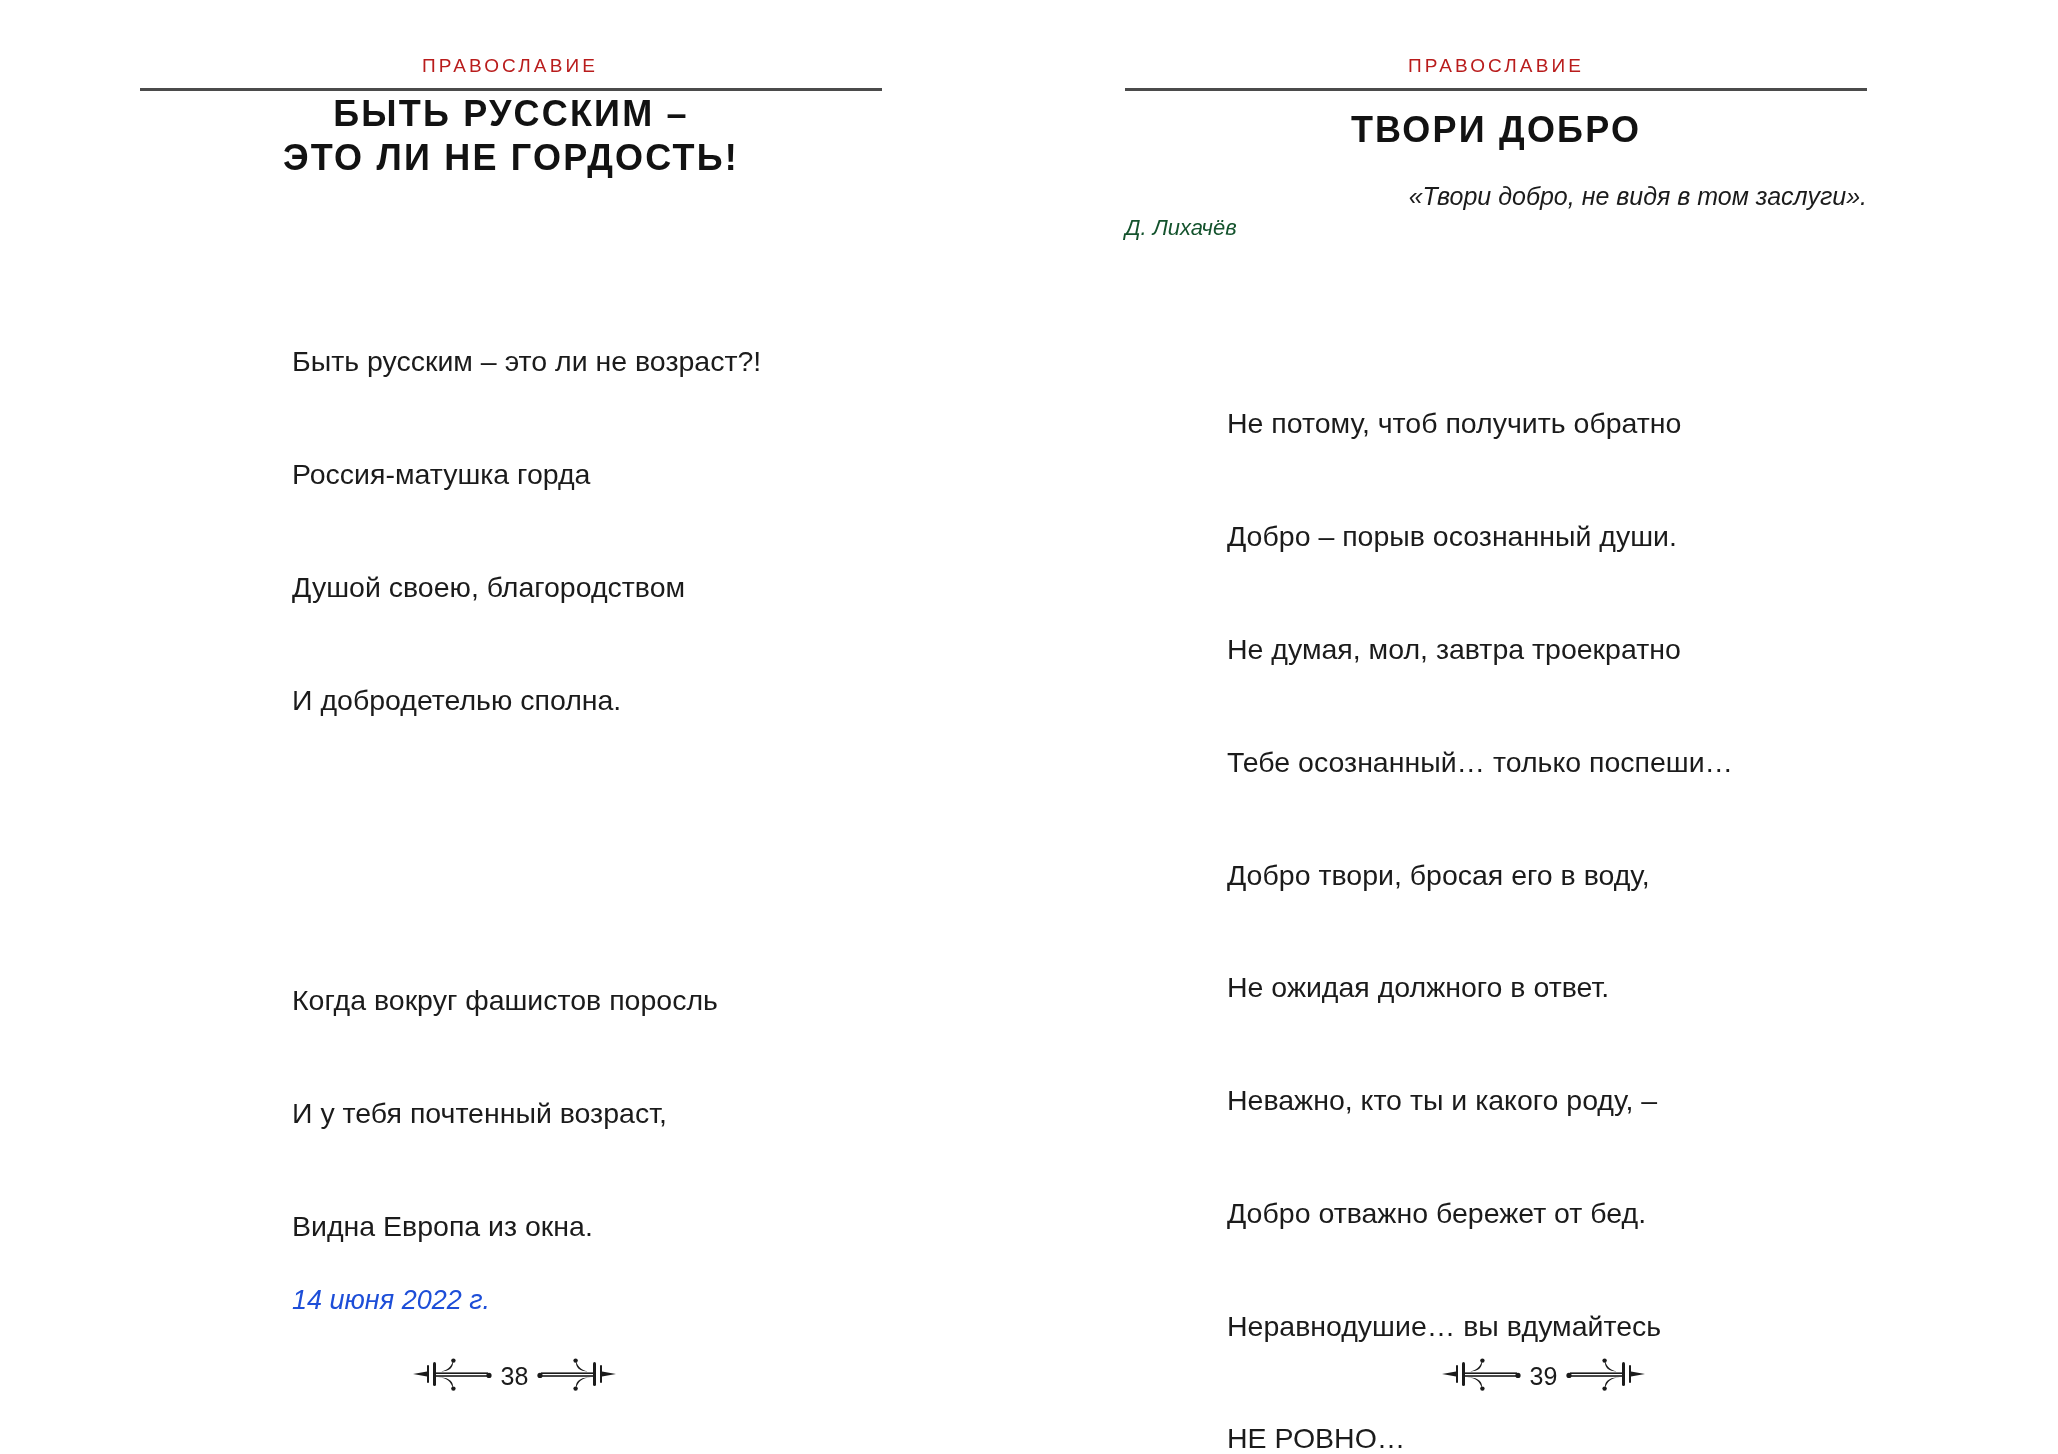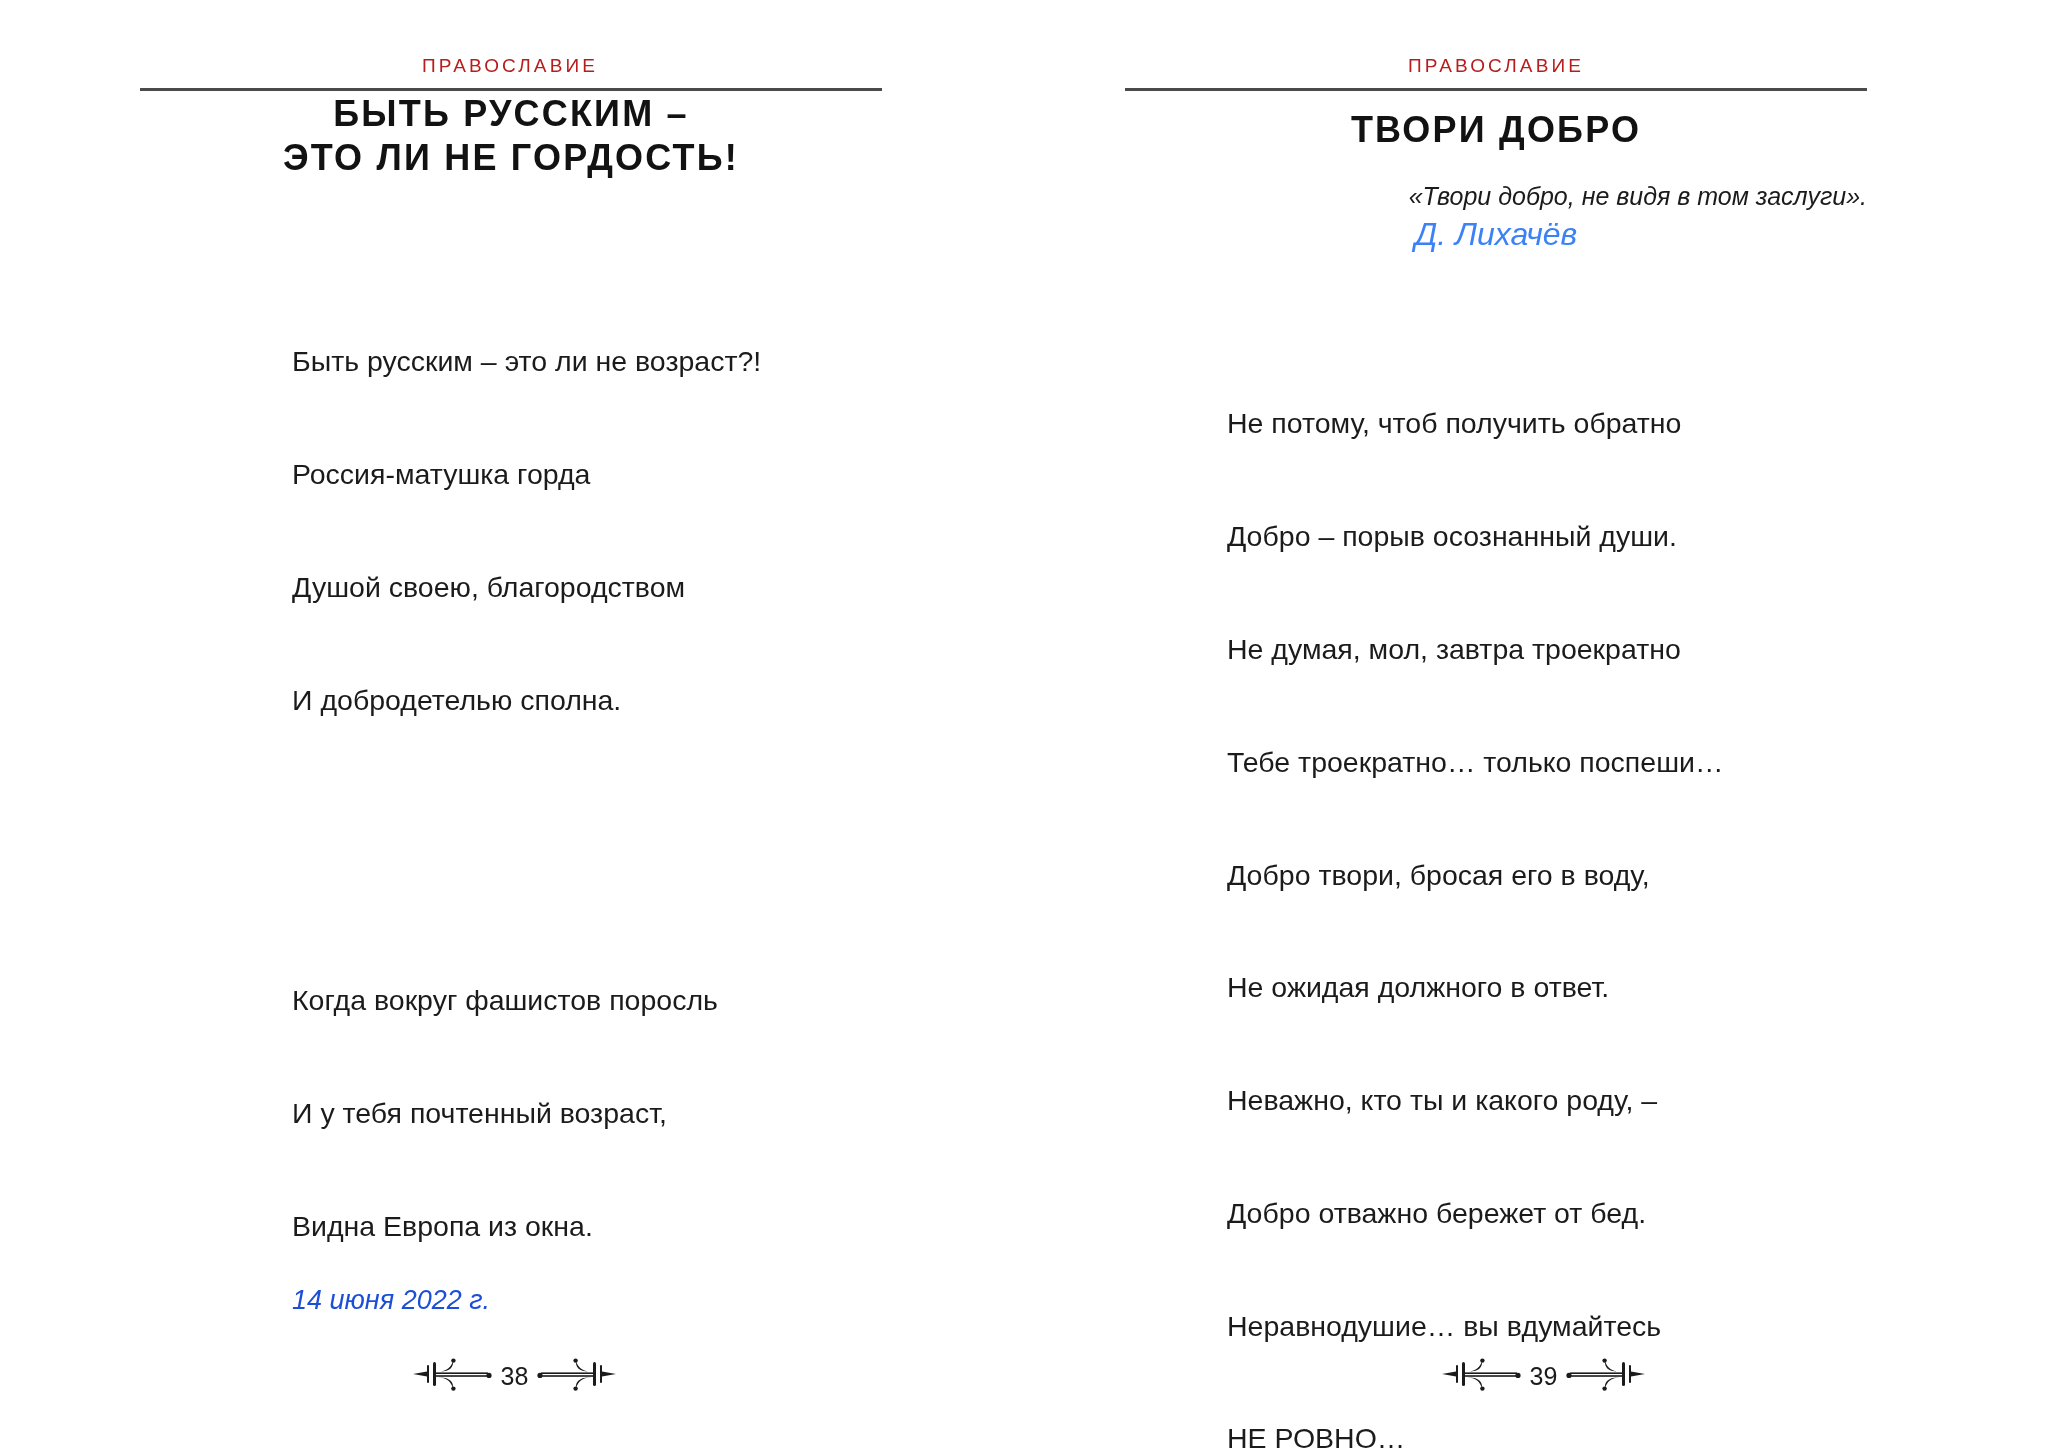--- a/index.html
+++ b/index.html
@@ -61,23 +61,23 @@
   .epigraph {
     font-style: italic;
     font-size: 25px;
     line-height: 1.32;
     color: #1b1b1b;
     text-align: right;
     margin-top: 12px;
   }
   .epigraph-author {
     font-style: italic;
-    font-size: 32px;
-    text-align: center;
-    color: #3b82f6;
+    font-size: 22px;
+    text-align: left;
+    color: #14532d;
   }
 
   
   .poem-body {
     font-size: 28.5px;
     line-height: 37.6px;
     color: #1b1b1b;
     white-space: pre;
   }
   .stanza { margin: 0 0 37.6px 0; }
@@ -211,21 +211,21 @@
     <div class="epigraph">
       <div>«Твори добро, не видя в том заслуги».</div>
       <div class="epigraph-author">Д. Лихачёв</div>
     </div>
 
     <div class="poem-body">
       <div class="stanza">
         <div class="line">Не потому, чтоб получить обратно</div>
         <div class="line">Добро – порыв осознанный души.</div>
         <div class="line">Не думая, мол, завтра троекратно</div>
-        <div class="line">Тебе троекратно… только поспеши…</div>
+        <div class="line">Тебе осознанный… только поспеши…</div>
         <div class="line">Добро твори, бросая его в воду,</div>
         <div class="line">Не ожидая должного в ответ.</div>
         <div class="line">Неважно, кто ты и какого роду, –</div>
         <div class="line">Добро отважно бережет от бед.</div>
         <div class="line">Неравнодушие… вы вдумайтесь</div>
         <div class="line">НЕ РОВНО…</div>
         
         
         
         

